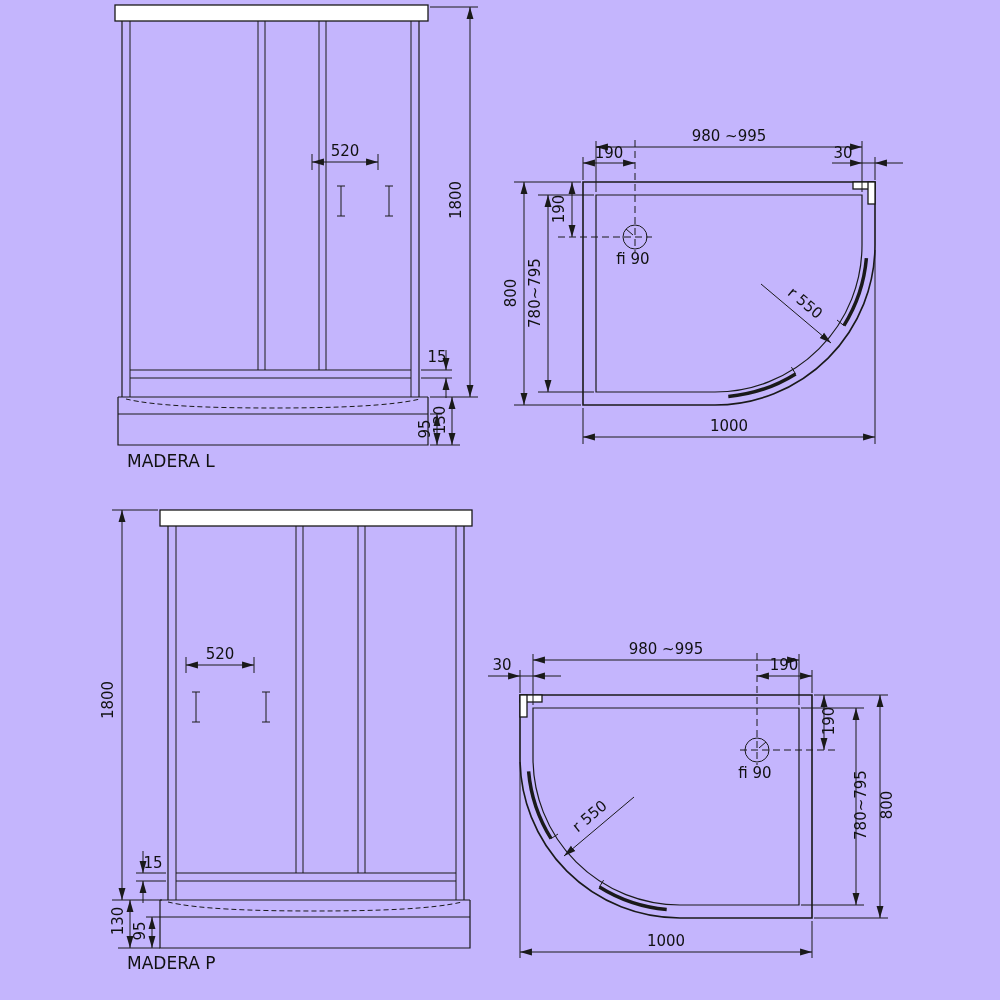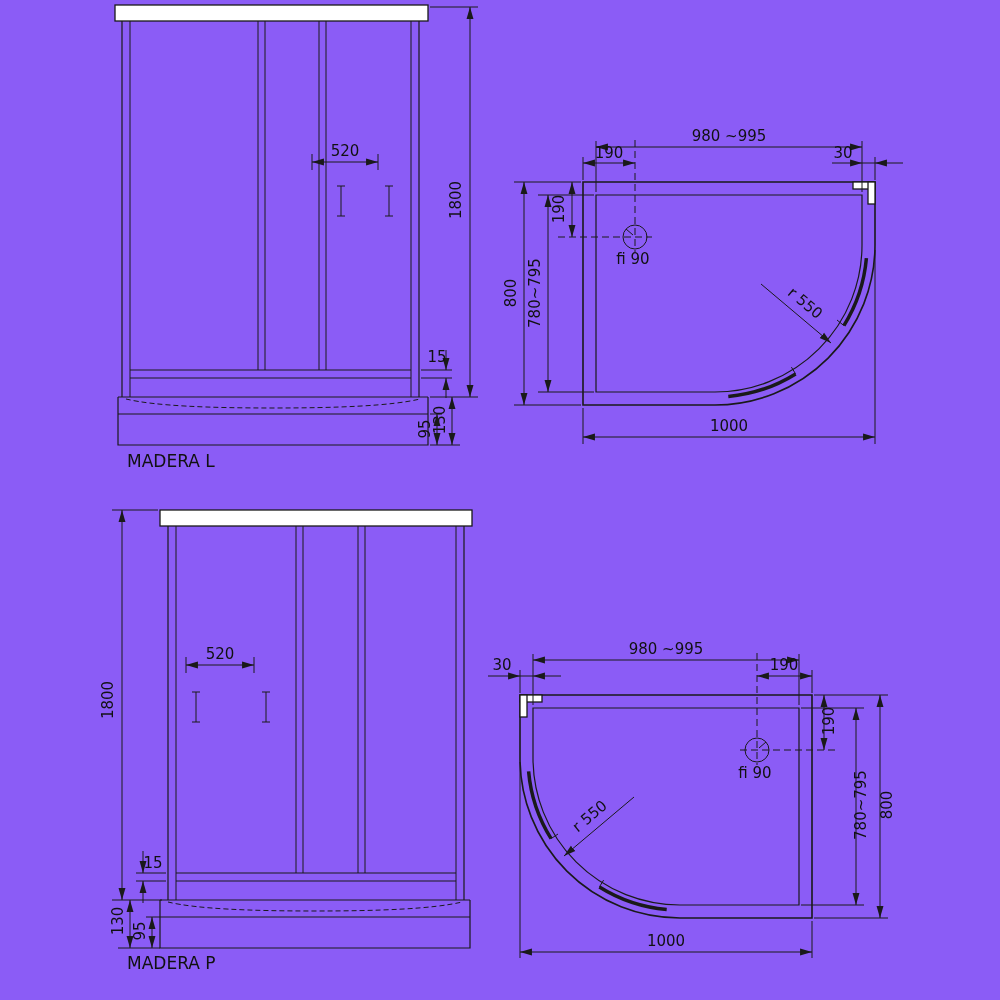--- a/index.html
+++ b/index.html
@@ -1,16 +1,16 @@
 <!DOCTYPE html>
 <html><head>
 <meta charset="utf-8">
 <style>
   html,body{margin:0;padding:0;background:#ffffff;}
-  .canvas{position:relative;width:1000px;height:1000px;background:#8b5cf6;overflow:hidden;}
+  .canvas{position:relative;width:1000px;height:1000px;background:#c4b5fd;overflow:hidden;}
   svg{display:block;}
   .s{stroke:#1a1a1a;stroke-width:1;fill:none;}
   .s2{stroke:#1a1a1a;stroke-width:1.6;fill:none;}
   .s12{stroke:#1a1a1a;stroke-width:1.2;fill:none;}
   .thick{stroke:#1a1a1a;stroke-width:3.5;fill:none;}
   .dash{stroke:#1a1a1a;stroke-width:1;fill:none;stroke-dasharray:7 4;}
   .dish{stroke:#1a1a1a;stroke-width:1;fill:none;stroke-dasharray:5 3;}
   .w{fill:#ffffff;stroke:#1a1a1a;stroke-width:1.3;}
   .t{font-family:"DejaVu Sans","Liberation Sans",sans-serif;font-size:15px;fill:#111111;text-anchor:middle;}
   .ttl{font-family:"DejaVu Sans","Liberation Sans",sans-serif;font-size:17px;fill:#111111;text-anchor:start;}

